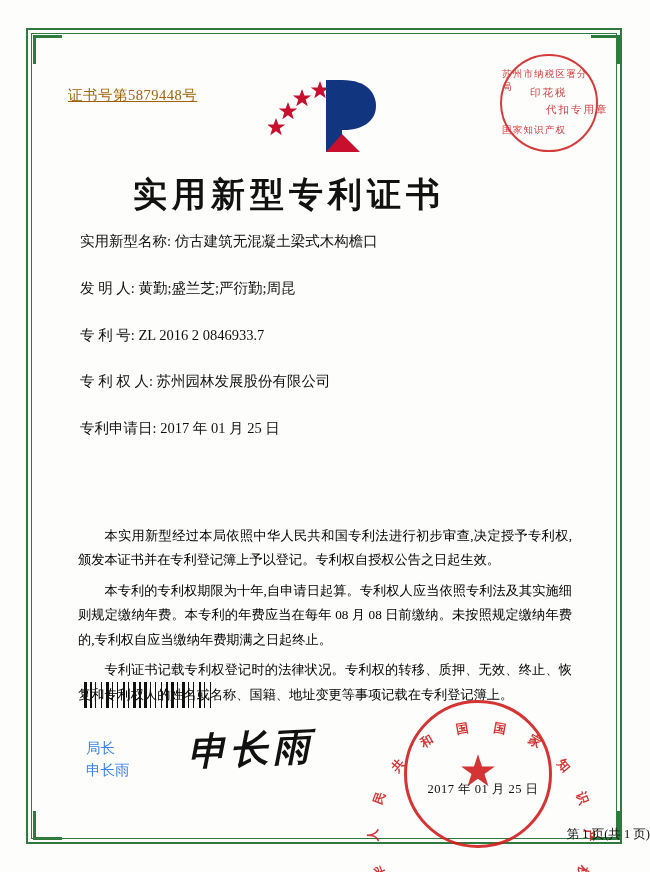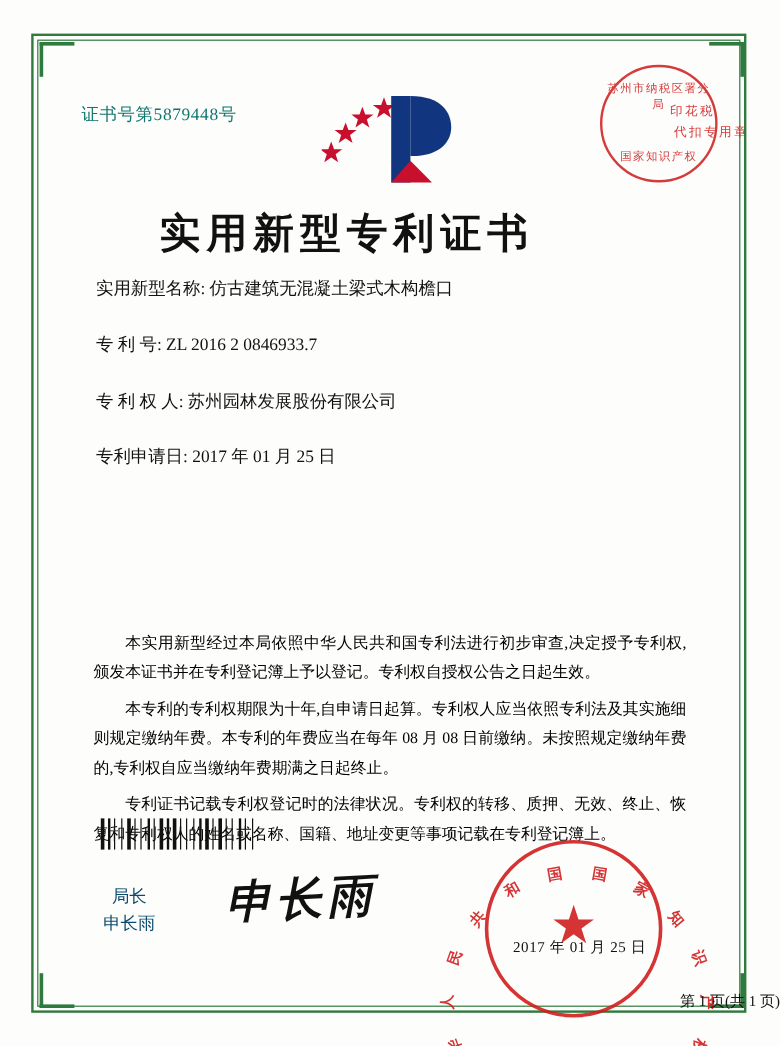--- a/index.html
+++ b/index.html
@@ -48,21 +48,22 @@
   .corner.tr { left: 591px; top: 35px; border-right-width: 3px; border-top-width: 3px; }
   .corner.bl { left: 33px; top: 811px; border-left-width: 3px; border-bottom-width: 3px; }
   .corner.br { left: 591px; top: 811px; border-right-width: 3px; border-bottom-width: 3px; }
 
   
   .cert-number {
     position: absolute;
     left: 68px; top: 86px;
     font-size: 14.5px;
     letter-spacing: 0.5px;
-    color: #0f766e;
+    color: #a16207;
+    text-decoration: underline;
   }
 
   
   .logo {
     position: absolute;
     left: 268px; top: 72px;
     width: 115px; height: 88px;
   }
 
   
@@ -72,21 +73,21 @@
     width: 98px; height: 98px;
     border-radius: 50%;
     border: 2.2px solid #cf2222;
     color: #cf2222;
     box-sizing: border-box;
     opacity: .88;
   }
   .stamp-top .st-line {
     position: absolute;
     width: 100%;
-    text-align: center;
+    text-align: left;
     font-size: 9.5px;
     letter-spacing: 1.2px;
     font-family: Liberation Mono, monospace;
   }
   .stamp-top .st-l1 { top: 12px; }
   .stamp-top .st-l2 { top: 30px; font-size: 10.5px; letter-spacing: 2px; padding-left: 28px;}
   .stamp-top .st-l3 { top: 47px; font-size: 10.5px; letter-spacing: 2px; padding-left: 44px;}
   .stamp-top .st-l4 { top: 68px; font-size: 9.5px; letter-spacing: 1.2px;}
 
   
@@ -152,22 +153,21 @@
     margin-right: 1px;
     vertical-align: top;
   }
 
   
   .sig-label {
     position: absolute;
     left: 86px; top: 737px;
     font-size: 14.5px;
     line-height: 1.55;
-    color: #0c4a6e;
-    text-align: center;
+    color: #3b82f6;
   }
   .sig-hand {
     position: absolute;
     left: 188px; top: 724px;
     font-size: 38px;
     font-family: "Liberation Serif", "DejaVu Serif", serif;
     font-style: italic;
     font-weight: bold;
     letter-spacing: 4px;
     color: #111;
@@ -260,20 +260,24 @@
     <div class="st-line st-l3">代扣专用章</div>
     <div class="st-line st-l4">国家知识产权</div>
   </div>
 
   <div class="title">实用新型专利证书</div>
 
   <div class="fields">
     <div class="field-row">
       <span class="field-label">实用新型名称:</span>
       <span class="field-value">仿古建筑无混凝土梁式木构檐口</span>
+    </div>
+    <div class="field-row">
+      <span class="field-label">发  明  人:</span>
+      <span class="field-value">黄勤;盛兰芝;严衍勤;周昆</span>
     </div>
     <div class="field-row">
       <span class="field-label">专  利  号:</span>
       <span class="field-value">ZL 2016 2 0846933.7</span>
     </div>
     <div class="field-row">
       <span class="field-label">专 利 权 人:</span>
       <span class="field-value">苏州园林发展股份有限公司</span>
     </div>
     <div class="field-row">

